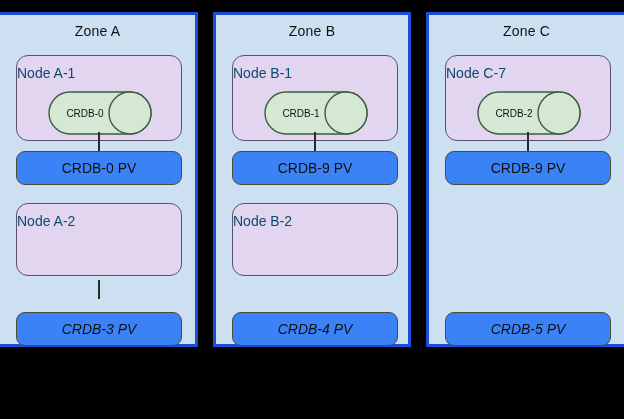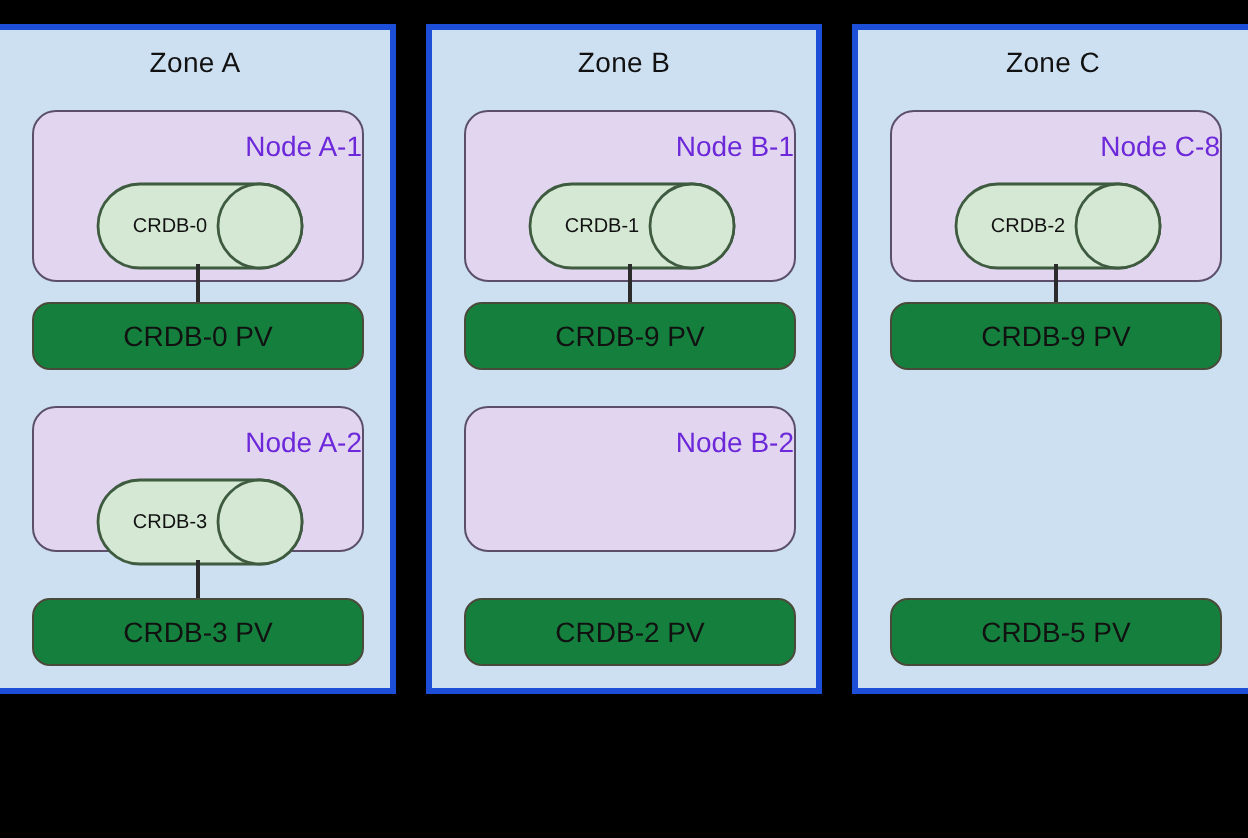--- a/index.html
+++ b/index.html
@@ -48,42 +48,42 @@
     background: #e1d5f0;
     border: 1px solid #5b4f6b;
     border-radius: 12px;
     box-sizing: border-box;
   }
   .node-title {
     position: absolute;
     top: 9px;
     left: 0;
     width: 100%;
-    text-align: right;
+    text-align: left;
     font-size: 14px;
-    color: #6d28d9;
+    color: #0c4a6e;
   }
 
   .node-1 { left: 16px; top: 40px;  width: 166px; height: 86px; }
   .node-2 { left: 16px; top: 188px; width: 166px; height: 73px; }
 
   .pv {
     position: absolute;
-    background: #15803d;
+    background: #3b82f6;
     border: 1px solid #4a4a3a;
     border-radius: 9px;
     box-sizing: border-box;
     display: flex;
     align-items: center;
     justify-content: center;
     font-size: 14px;
     color: #111111;
   }
   .pv-1 { left: 16px; top: 136px; width: 166px; height: 34px; }
-  .pv-2 { left: 16px; top: 284px; width: 166px; height: 34px; }
+  .pv-2 { left: 16px; top: 297px; width: 166px; height: 34px; font-style: italic; }
 
   .cylinder {
     position: absolute;
     left: 31px;
     top: 35px;
     width: 104px;
     height: 44px;
   }
   .cylinder svg { display: block; }
   .cyl-label {
@@ -126,27 +126,20 @@
         <div class="cyl-label">CRDB-0</div>
       </div>
     </div>
 
     <div class="connector conn-1"></div>
 
     <div class="pv pv-1">CRDB-0 PV</div>
 
     <div class="node node-2">
       <div class="node-title">Node A-2</div>
-      <div class="cylinder">
-        <svg width="104" height="44" viewBox="0 0 104 44">
-          <path d="M22,1 L82,1 A21,21 0 0 1 82,43 L22,43 A21,21 0 0 1 22,1 Z" fill="#d5e8d4" stroke="#3f5b3f" stroke-width="1.4"></path>
-          <ellipse cx="82" cy="22" rx="21" ry="21" fill="#d5e8d4" stroke="#3f5b3f" stroke-width="1.4"></ellipse>
-        </svg>
-        <div class="cyl-label">CRDB-3</div>
-      </div>
     </div>
 
     <div class="connector conn-2"></div>
 
     <div class="pv pv-2">CRDB-3 PV</div>
   </div>
 
   <div class="zone" id="zone-b">
     <div class="zone-title">Zone B</div>
 
@@ -162,28 +155,28 @@
     </div>
 
     <div class="connector conn-1"></div>
 
     <div class="pv pv-1">CRDB-9 PV</div>
 
     <div class="node node-2">
       <div class="node-title">Node B-2</div>
     </div>
 
-    <div class="pv pv-2">CRDB-2 PV</div>
+    <div class="pv pv-2">CRDB-4 PV</div>
   </div>
 
   <div class="zone" id="zone-c">
     <div class="zone-title">Zone C</div>
 
     <div class="node node-1">
-      <div class="node-title">Node C-8</div>
+      <div class="node-title">Node C-7</div>
       <div class="cylinder">
         <svg width="104" height="44" viewBox="0 0 104 44">
           <path d="M22,1 L82,1 A21,21 0 0 1 82,43 L22,43 A21,21 0 0 1 22,1 Z" fill="#d5e8d4" stroke="#3f5b3f" stroke-width="1.4"></path>
           <ellipse cx="82" cy="22" rx="21" ry="21" fill="#d5e8d4" stroke="#3f5b3f" stroke-width="1.4"></ellipse>
         </svg>
         <div class="cyl-label">CRDB-2</div>
       </div>
     </div>
 
     <div class="connector conn-1"></div>

